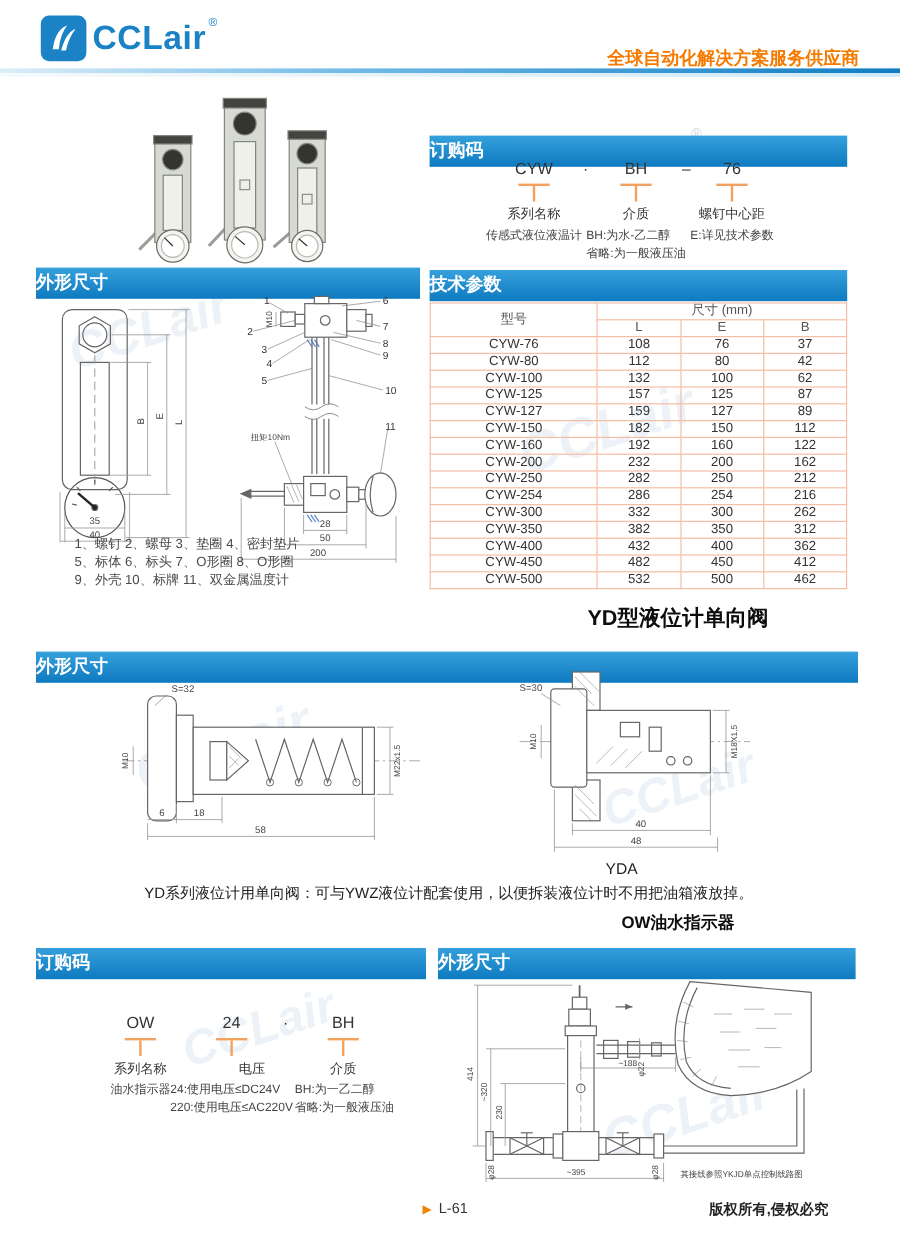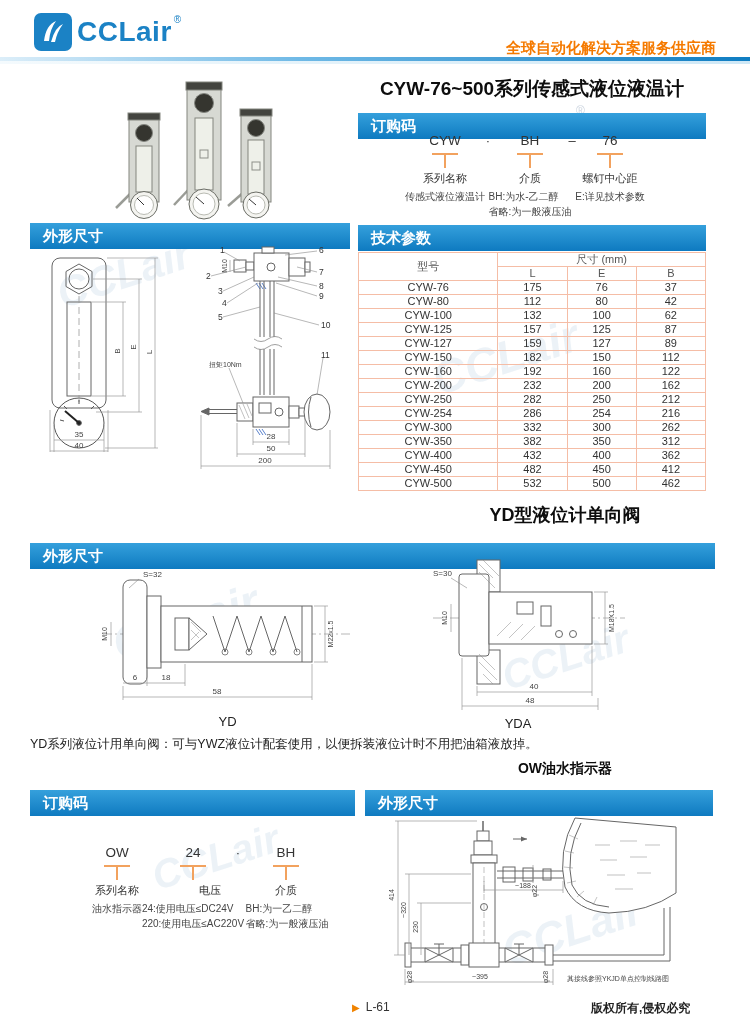--- a/index.html
+++ b/index.html
@@ -11,39 +11,39 @@
              align-items:center;justify-content:center;}
   .logo-text{color:#1b82c5;font-weight:bold;font-size:28px;line-height:38px;margin-left:5px;letter-spacing:.5px;}
   .logo-reg{color:#1b82c5;font-size:10px;margin-left:2px;line-height:14px;}
   .tagline{position:absolute;right:34px;top:27px;color:#f57a00;font-weight:bold;font-size:15px;margin-top:12px;}
   .hdr-rule{position:absolute;top:57px;left:0;width:750px;height:4px;
             background:linear-gradient(90deg,#dceef9 0%,#6fb9e6 40%,#0f7dc2 100%);}
   .hdr-rule2{position:absolute;top:61px;left:0;width:750px;height:3px;
             background:linear-gradient(90deg,#f4fafd,#cfe8f6);}
   
   .bar{position:absolute;height:26px;background:linear-gradient(180deg,#35a0dc 0%,#0e7ac0 100%);
-       color:#fff;font-weight:bold;font-size:15px;line-height:26px;padding-left:13px;box-sizing:border-box;}
+       color:#fff;font-weight:bold;font-size:15px;line-height:26px;box-sizing:border-box;}
   .sec-title{position:absolute;font-weight:bold;color:#0d0d0d;text-align:center;}
   
   .odiag{position:absolute;}
   .ocode{position:absolute;transform:translateX(-50%);font-size:13.5px;color:#333;white-space:nowrap;}
   .osep{position:absolute;transform:translateX(-50%);font-size:13px;color:#333;}
   .tmark{position:absolute;transform:translateX(-50%);width:26px;height:15px;border-top:2px solid #f2a25e;}
   .tmark::after{content:"";position:absolute;left:50%;top:0;width:2px;height:13px;background:#f2a25e;transform:translateX(-50%);}
   .olabel{position:absolute;transform:translateX(-50%);font-size:11px;color:#333;white-space:nowrap;}
   .odesc{position:absolute;transform:translateX(-50%);font-size:10px;color:#444;line-height:1.45;white-space:nowrap;text-align:left;}
   
   .ptable{position:absolute;left:358px;top:252px;width:348px;border-collapse:collapse;
           table-layout:fixed;font-size:11px;color:#333;}
   .ptable th,.ptable td{border:1px solid #f5bda6;text-align:center;padding:0;height:13px;
           font-weight:normal;line-height:13px;overflow:hidden;}
   .ptable th{color:#555;}
   
   .parts{position:absolute;font-size:11px;color:#4a4a4a;line-height:1.35;}
-  .caption{position:absolute;font-size:12.5px;color:#222;}
+  .caption{position:absolute;font-size:12.5px;color:#222;text-align:center;}
   .view-label{position:absolute;font-size:13px;color:#222;text-align:center;}
   
   .pgnum{position:absolute;left:352px;top:1000px;font-size:12px;color:#333;}
   .pgnum .tri{color:#f08300;font-size:10px;margin-right:6px;}
   .copyright{position:absolute;left:591px;top:1000px;font-size:12px;font-weight:bold;color:#222;}
   
   .wm{position:absolute;color:rgba(130,165,200,0.15);font-weight:bold;font-style:italic;
       transform:rotate(-18deg);pointer-events:none;white-space:nowrap;}
   .wm-reg{position:absolute;color:rgba(140,160,185,0.45);font-size:12px;pointer-events:none;}
   
@@ -107,21 +107,20 @@
       <rect x="135" y="37" width="32" height="7" fill="#43443f"></rect>
       <circle cx="151" cy="56" r="8.5" fill="#35352f"></circle>
       <rect x="143" y="68" width="16" height="54" fill="#eef0e9"></rect>
       <rect x="147" y="90" width="8" height="8" fill="none" stroke="#8d8f89"></rect>
       <circle cx="151" cy="133" r="13" fill="#f4f4f0" stroke="#6b6d66"></circle>
       <circle cx="151" cy="133" r="9" fill="#fff" stroke="#b9bbb3"></circle>
       <line x1="151" y1="133" x2="144" y2="127" stroke="#333"></line>
     </g>
   </svg>
 
-  <div class="sec-title" style="left:358px;top:76px;width:348px;font-size:19px;">CYW-76~500系列传感式液位液温计</div>
 
   <div class="bar" style="left:358px;top:113px;width:348px;">订购码</div>
 
   <div class="odiag" style="left:358px;top:133px;width:348px;height:90px;">
     <span class="ocode" style="left:87px;top:0;">CYW</span>
     <span class="osep" style="left:130px;top:0;">·</span>
     <span class="ocode" style="left:172px;top:0;">BH</span>
     <span class="osep" style="left:214px;top:0;">–</span>
     <span class="ocode" style="left:252px;top:0;">76</span>
     <span class="tmark" style="left:87px;top:20px;"></span>
@@ -153,21 +152,21 @@
       </tr>
       <tr>
         <th>L</th>
         <th>E</th>
         <th>B</th>
       </tr>
     </thead>
     <tbody>
         <tr>
           <td>CYW-76</td>
-          <td>175</td>
+          <td>108</td>
           <td>76</td>
           <td>37</td>
         </tr>
         <tr>
           <td>CYW-80</td>
           <td>112</td>
           <td>80</td>
           <td>42</td>
         </tr>
         <tr>
@@ -377,20 +376,25 @@
       <line x1="44" y1="209" x2="112" y2="209"></line>
       <line x1="8" y1="170" x2="8" y2="224"></line>
         <line x1="137" y1="185" x2="137" y2="224"></line>
       <line x1="8" y1="221" x2="137" y2="221"></line>
     </g>
     <text class="dt" x="78" y="194" text-anchor="middle">28</text>
     <text class="dt" x="78" y="206" text-anchor="middle">50</text>
     <text class="dt" x="72" y="218" text-anchor="middle">200</text>
   </svg>
 
+  <div class="parts" style="left:62px;top:447px;">
+    <div>1、螺钉 2、螺母 3、垫圈 4、密封垫片</div>
+    <div>5、标体 6、标头 7、O形圈 8、O形圈</div>
+    <div>9、外壳 10、标牌 11、双金属温度计</div>
+  </div>
 
   <div class="sec-title" style="left:400px;top:503px;width:330px;font-size:18px;">YD型液位计单向阀</div>
   <div class="bar" style="left:30px;top:543px;width:685px;">外形尺寸</div>
 
   <svg style="position:absolute;left:95px;top:566px;" width="265" height="148" viewBox="0 0 265 148">
     <line x1="8" y1="68" x2="255" y2="68" stroke="#999" stroke-width=".7" stroke-dasharray="9 3 2 3"></line>
     <g fill="#fff" stroke="#666" stroke-width="1">
       <rect x="28" y="14" width="24" height="104" rx="7"></rect>
       <rect x="52" y="30" width="14" height="72"></rect>
       <rect x="66" y="40" width="151" height="56"></rect>
@@ -423,21 +427,20 @@
         <line x1="90" y1="98" x2="90" y2="120"></line>
       <line x1="28" y1="117" x2="90" y2="117"></line>
       <line x1="217" y1="98" x2="217" y2="134"></line>
         <line x1="28" y1="131" x2="217" y2="131"></line>
     </g>
     <text class="dt7" x="238" y="68" transform="rotate(-90 238 68)" text-anchor="middle">M22x1.5</text>
     <text class="dt" x="40" y="114" text-anchor="middle">6</text>
     <text class="dt" x="71" y="114" text-anchor="middle">18</text>
     <text class="dt" x="122" y="128" text-anchor="middle">58</text>
   </svg>
-  <div class="view-label" style="left:95px;top:714px;width:265px;">YD</div>
 
   <svg style="position:absolute;left:425px;top:558px;" width="212" height="158" viewBox="0 0 212 158">
     <line x1="8" y1="60" x2="200" y2="60" stroke="#999" stroke-width=".7" stroke-dasharray="9 3 2 3"></line>
     <g fill="#fff" stroke="#666" stroke-width="1">
       <rect x="52" y="2" width="23" height="32"></rect>
       <rect x="52" y="92" width="23" height="34"></rect>
       <rect x="34" y="16" width="30" height="82" rx="3"></rect>
       <rect x="64" y="34" width="103" height="52"></rect>
       <rect x="92" y="44" width="16" height="12"></rect>
       <rect x="116" y="48" width="10" height="20"></rect>

